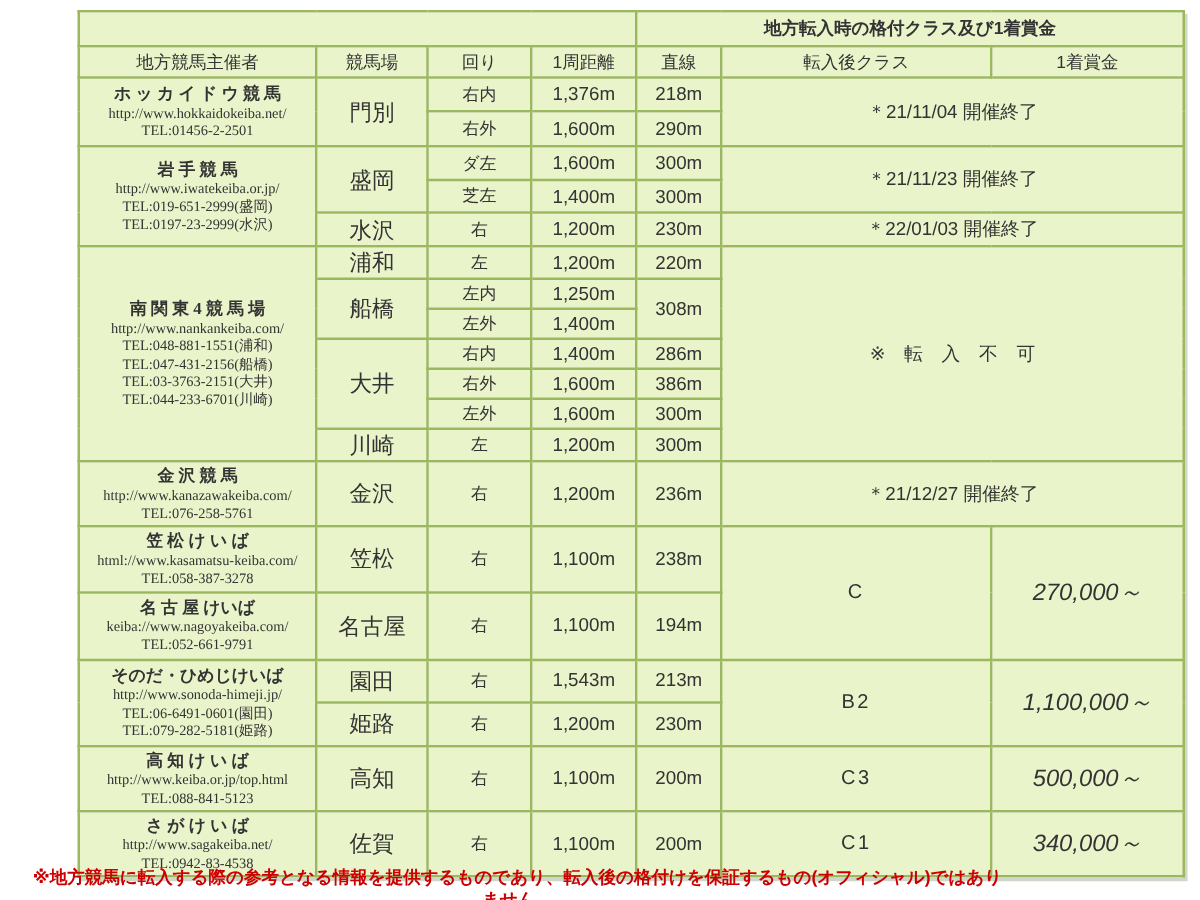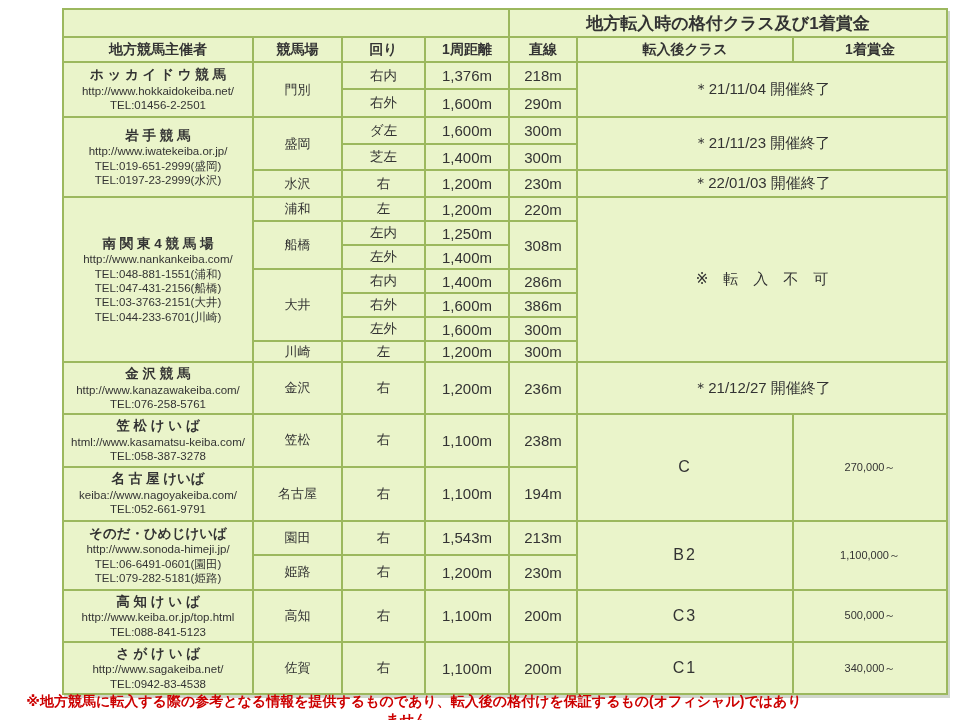--- a/index.html
+++ b/index.html
@@ -13,32 +13,32 @@
     border-collapse:collapse;table-layout:fixed;
     border:2px solid #86a44a;
     box-shadow:2px 3px 0 rgba(170,180,160,0.55);
   }
   .keiba td,.keiba th{
     border:2px solid #9cb85e;
     background:#eaf4ca;
     text-align:center;vertical-align:middle;
     padding:0 2px;overflow:hidden;
   }
-  th.colhead{font-size:14px;font-weight:bold;}
-  td.tophead{font-size:17px;font-weight:bold;}
+  th.colhead{font-size:14px;font-weight:normal;}
+  td.tophead{font-size:14px;font-weight:bold;}
   td.tophead-empty{background:#eaf4ca;}
-  td.org{font-size:11.5px;line-height:1.25;padding:2px 1px;}
+  td.org{font-size:11.5px;line-height:1.25;padding:2px 1px;font-family:Liberation Serif, serif;}
   .org-name{font-weight:bold;font-size:13.5px;line-height:1.3;}
   .org-line{font-size:11.5px;white-space:nowrap;}
-  td.course{font-size:13px;font-family:Liberation Mono, monospace;}
+  td.course{font-size:18px;font-family:Liberation Mono, monospace;}
   td.turn{font-size:13.5px;}
   td.lap,td.st{font-size:15px;}
   td.status{font-size:15px;}
   td.cls{font-size:16px;letter-spacing:2px;}
-  td.prize{font-size:11px;}
+  td.prize{font-size:19px;font-style:italic;}
   .footer-note{
     position:absolute;left:0;top:693px;width:780px;
     text-align:center;color:#cc0000;font-weight:bold;font-size:14px;margin-left:24px;
   }
 </style>
 </head>
 <body>
 
 <table class="keiba">
   <colgroup>

